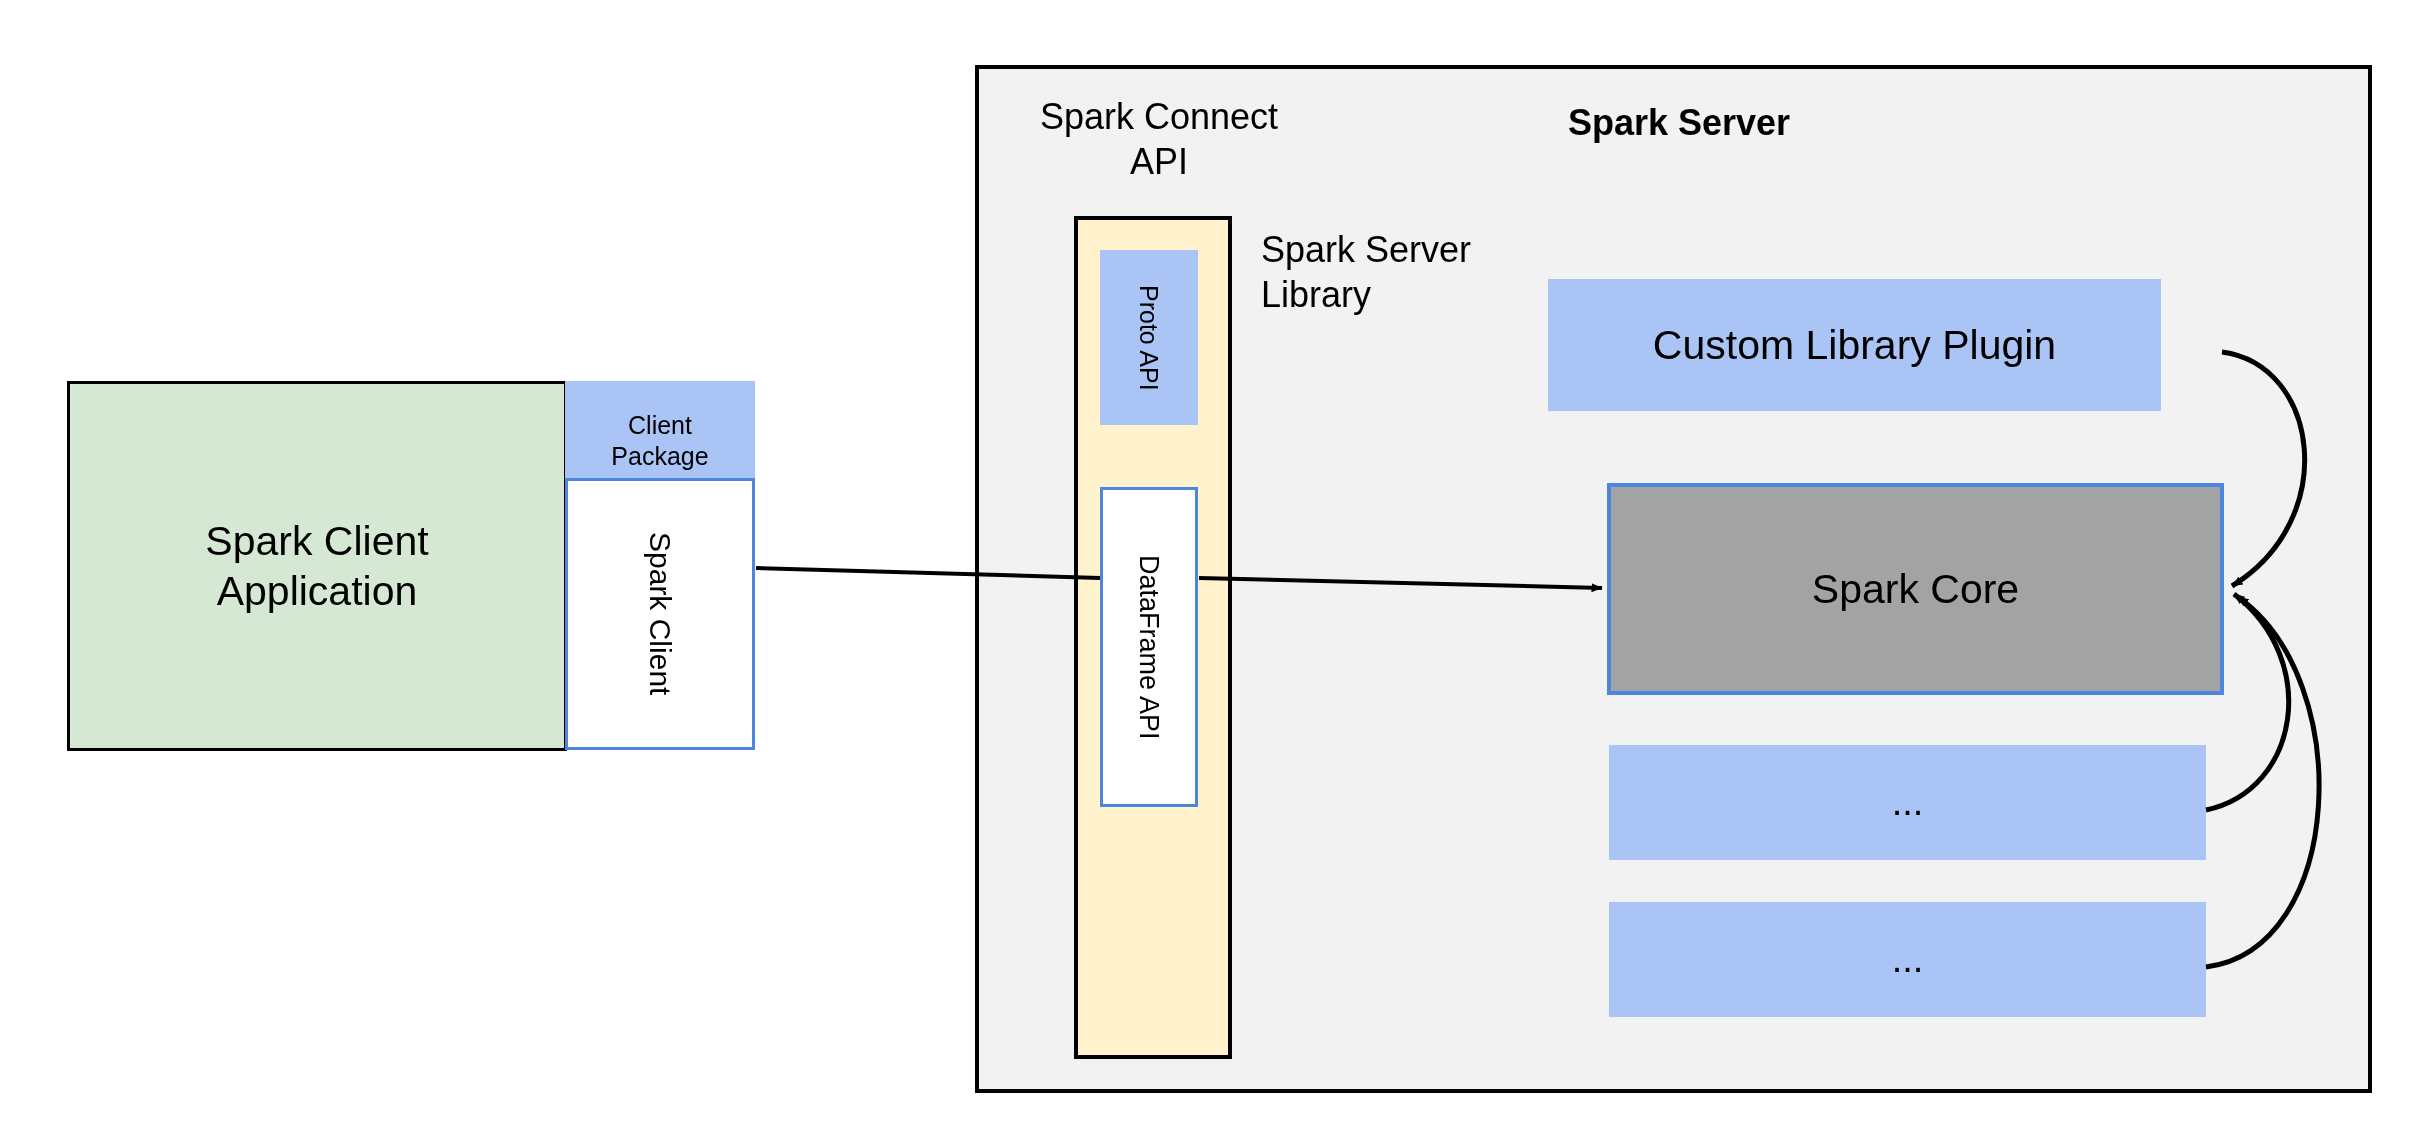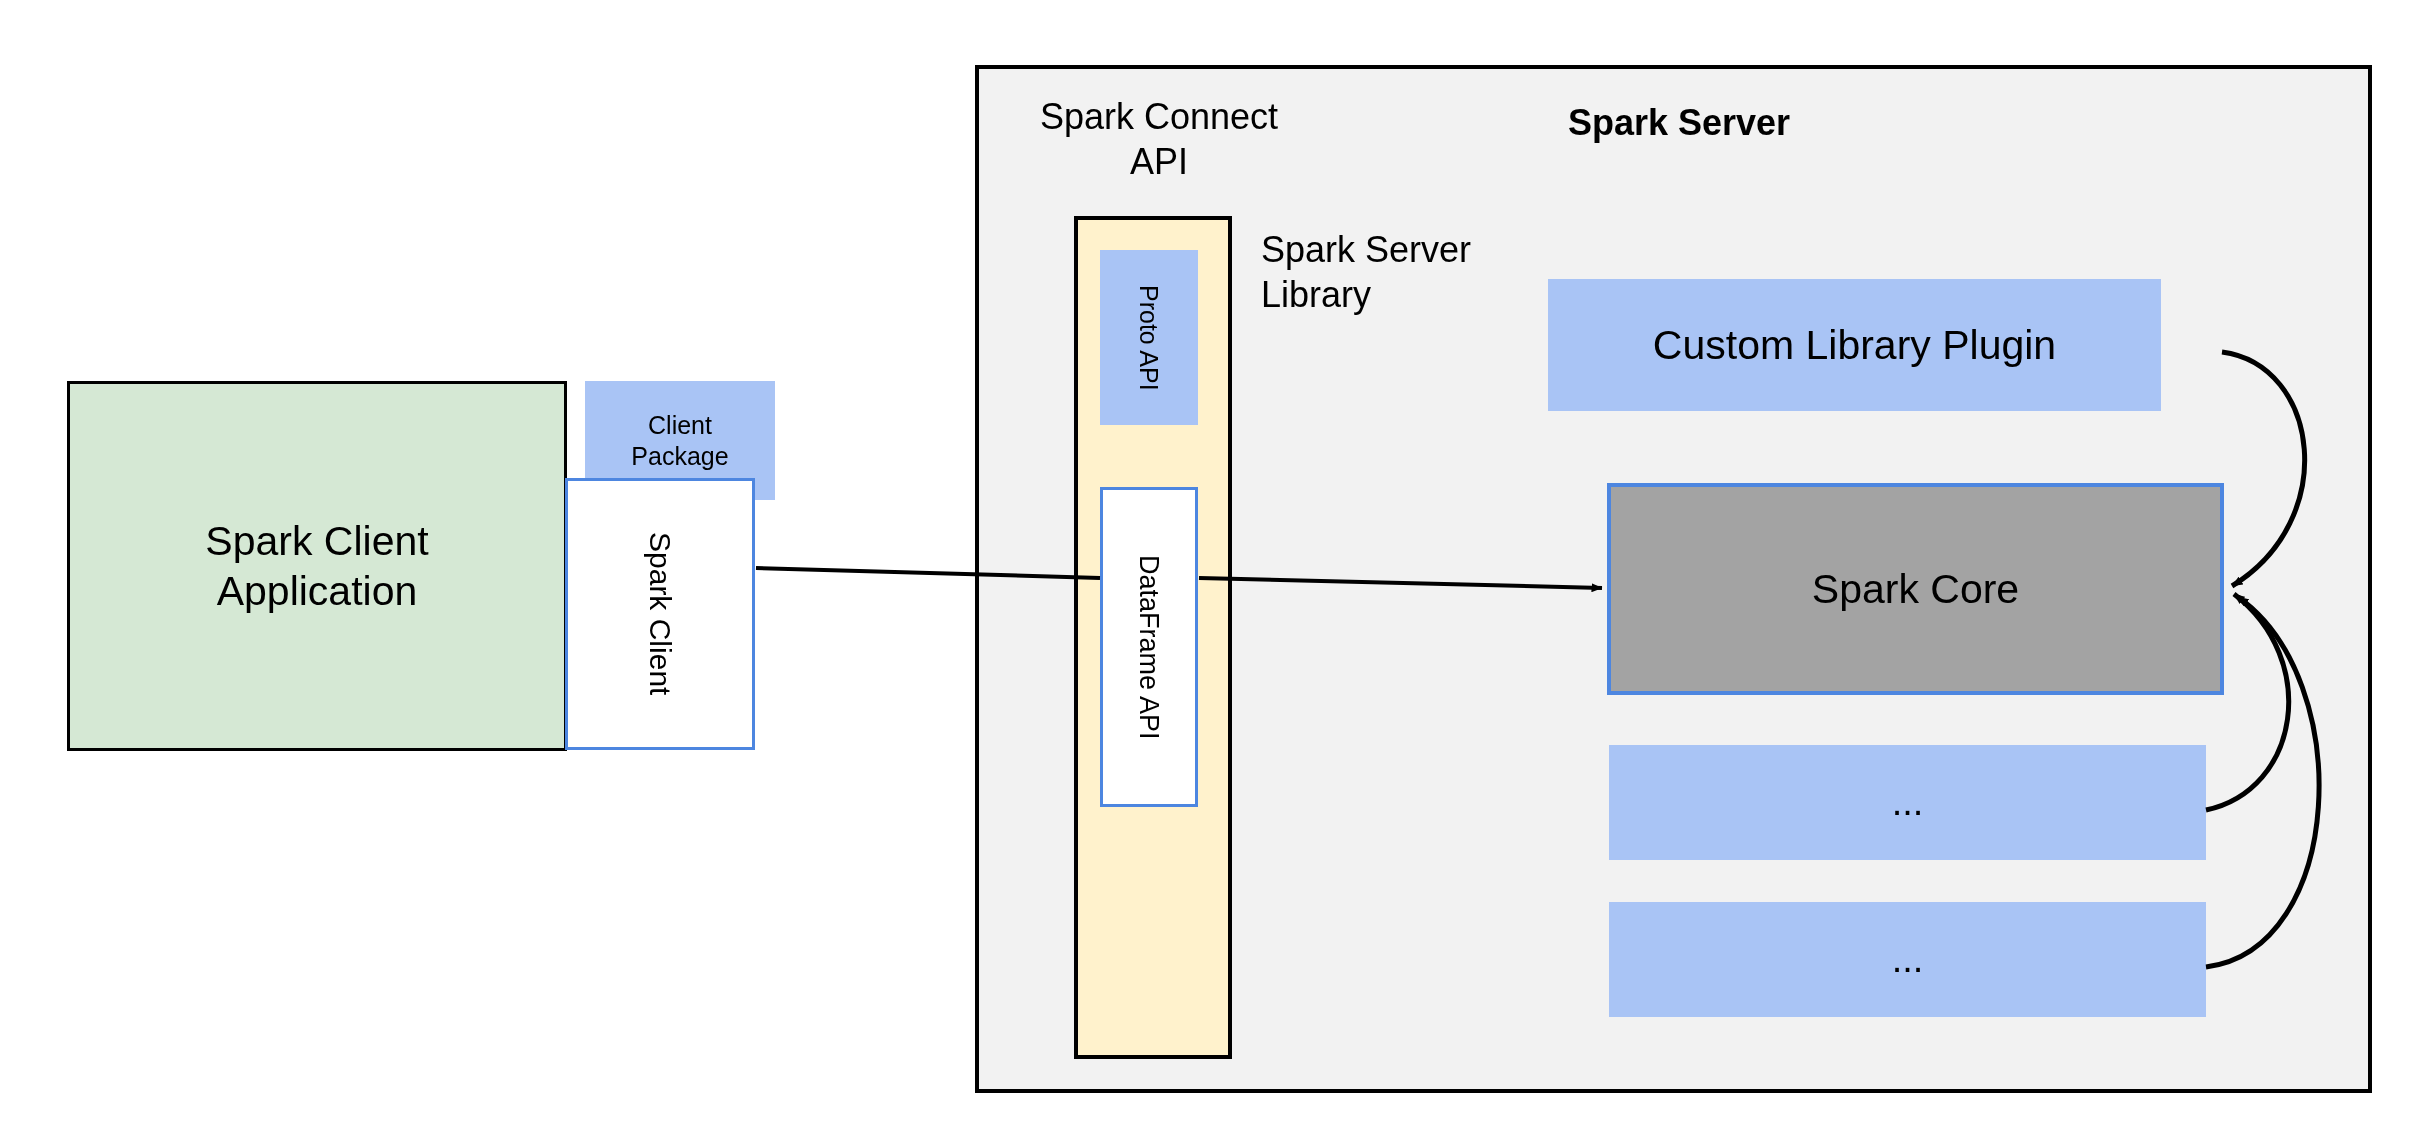--- a/index.html
+++ b/index.html
@@ -44,21 +44,20 @@
   }
   #client-app-label { white-space: pre-line; }
 
   #client-package-box {
     left: 565px; top: 381px;
     width: 190px; height: 119px;
     background: #a9c4f5;
     border: 2px solid #a9c4f5;
     font-size: 25px;
     z-index: 3;
-    margin-left: 20px;
   }
   #client-package-label { white-space: pre-line; }
 
   #spark-client-box {
     left: 565px; top: 478px;
     width: 190px; height: 272px;
     background: #ffffff;
     border: 3px solid #4d86e0;
     font-size: 30px;
     z-index: 3;

